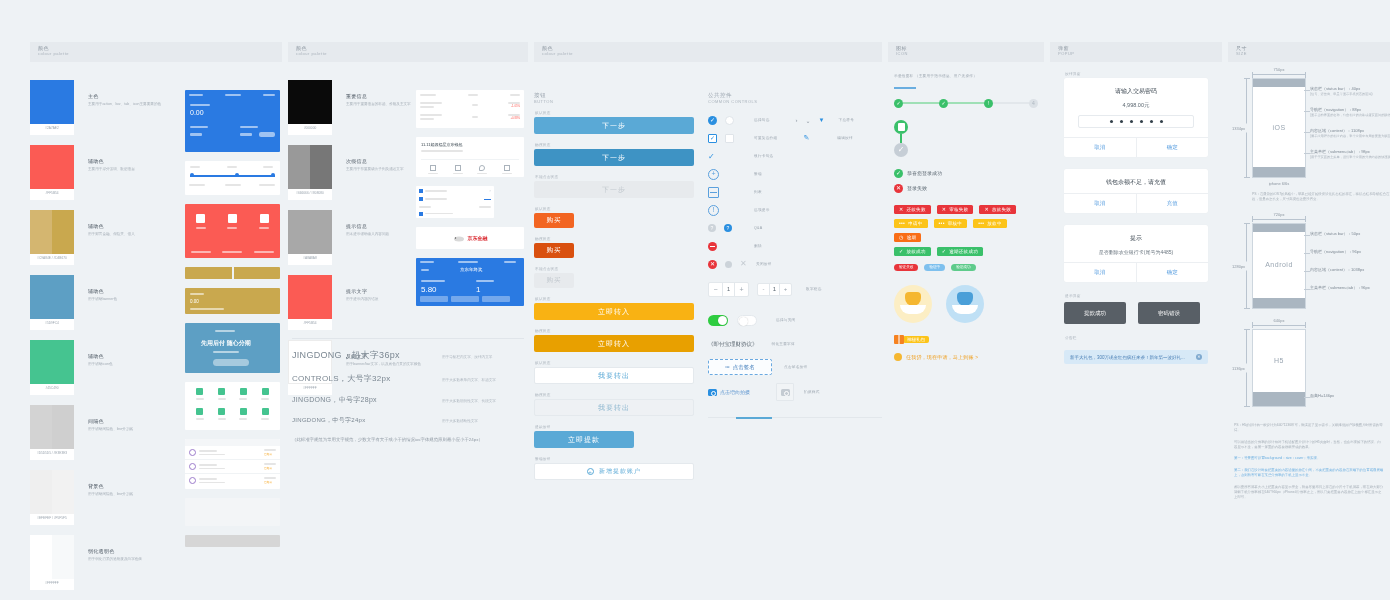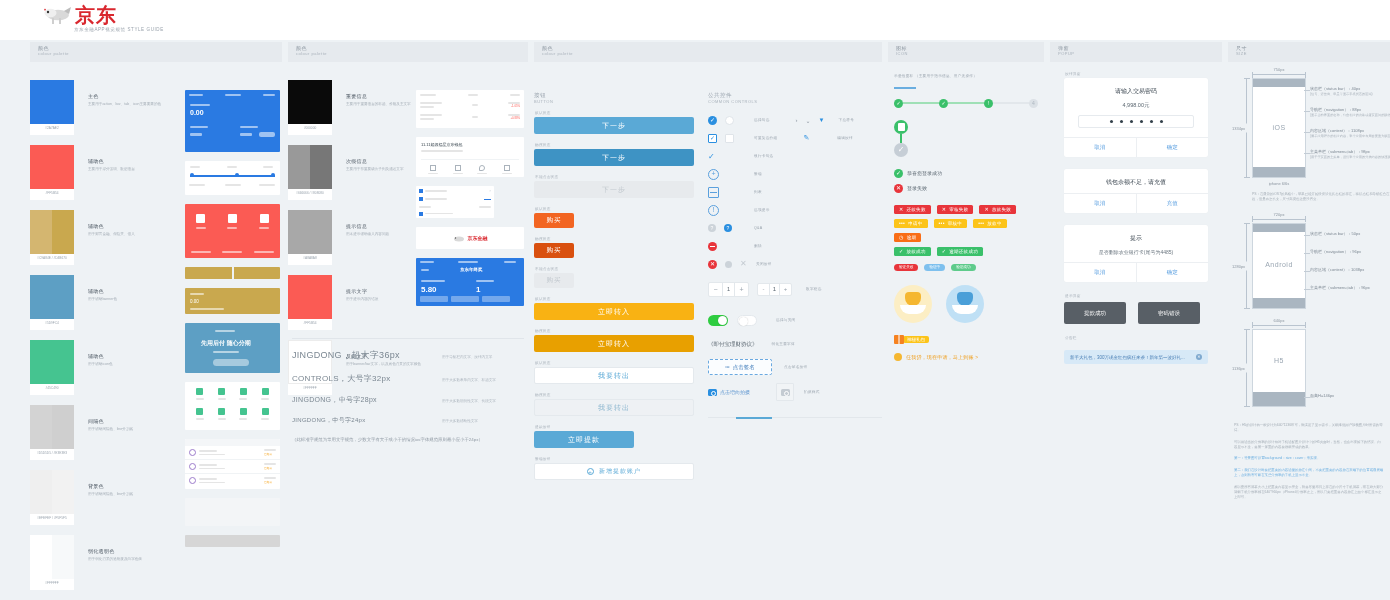--- a/index.html
+++ b/index.html
@@ -58,21 +58,21 @@
     text-align: center; font-size: 3.2px; color: #9aa4ae; line-height: 4.4px;
   }
   .swatch-txt { margin-left: 14px; padding-top: 12px; width: 110px; }
   .swatch-txt .t1 { font-size: 5px; color: #4a5560; line-height: 8px; letter-spacing: .3px; }
   .swatch-txt .t2 { font-size: 3.6px; color: #a3acb5; line-height: 5px; margin-top: 2px; }
 
   
   .mockcol { position: absolute; left: 155px; top: 28px; width: 95px; }
   .mockcol2 { position: absolute; left: 128px; top: 28px; width: 108px; }
   .mock { margin-bottom: 9px; border-radius: 1px; overflow: hidden; }
-  .mock-blue { background: #2a7ae2; height: 62px; position: relative; font-weight: bold; }
+  .mock-blue { background: #2a7ae2; height: 62px; position: relative; }
   .mock-white { background: #fff; position: relative; }
   .mock-red { background: #fb5b54; height: 54px; position: relative; }
   .mock-gold { background: #c9a84e; }
   .mock-teal { background: #5d9fc4; height: 50px; }
   .mock-grey { background: #d6d6d6; }
   .m-line { position: absolute; background: rgba(255,255,255,.55); height: 2px; border-radius: 1px; }
   .m-line.d { background: rgba(0,0,0,.10); }
   .m-txt { position: absolute; color: #fff; font-size: 4px; }
 
   
@@ -284,37 +284,20 @@
   .callout:before { content:""; position:absolute; left:-6px; top:4px; width:6px; height:1px; background:#c3ccd5; }
   .spec-cap { text-align: center; font-size: 4px; color: #8d97a1; margin-top: 3px; margin-left: 18px; width: 54px; }
   .note-p { font-size: 3.4px; color: #a3acb5; line-height: 5.4px; margin-top: 6px; }
   .note-p.blue { color: #6aaee0; }
 </style>
 </head>
 <body>
 
 <div class="page">
 
-  <div class="brandbar">
-    <div class="brand-inner">
-      <span class="jd-dog">
-        <svg width="30" height="22" viewBox="0 0 30 22">
-          <ellipse cx="16" cy="10" rx="11" ry="5.2" fill="#d9d9d9"></ellipse>
-          <ellipse cx="8.5" cy="8" rx="6" ry="4.2" fill="#efefef"></ellipse>
-          <circle cx="6" cy="7" r="1.2" fill="#333"></circle>
-          <path d="M22 6 L29 2 L27 9 Z" fill="#bdbdbd"></path>
-          <rect x="10" y="13" width="2" height="6" fill="#cfcfcf"></rect>
-          <rect x="17" y="13" width="2" height="6" fill="#cfcfcf"></rect>
-          <path d="M3 6 Q1 3 4 4 Z" fill="#d9272e"></path>
-        </svg>
-      </span>
-      <span class="jd-logo-text">京东</span>
-    </div>
-    <div class="brand-sub">京东金融APP视觉规范 STYLE GUIDE</div>
-  </div>
 
   <div class="col c1">
     <div class="col-head">
       <div class="h-cn">颜色</div>
       <div class="h-en">colour  palette</div>
     </div>
     <div class="col-body" style="padding-top:18px;">
       <div id="pal1">
           <div class="swatch-row">
             <div class="swatch-wrap">

